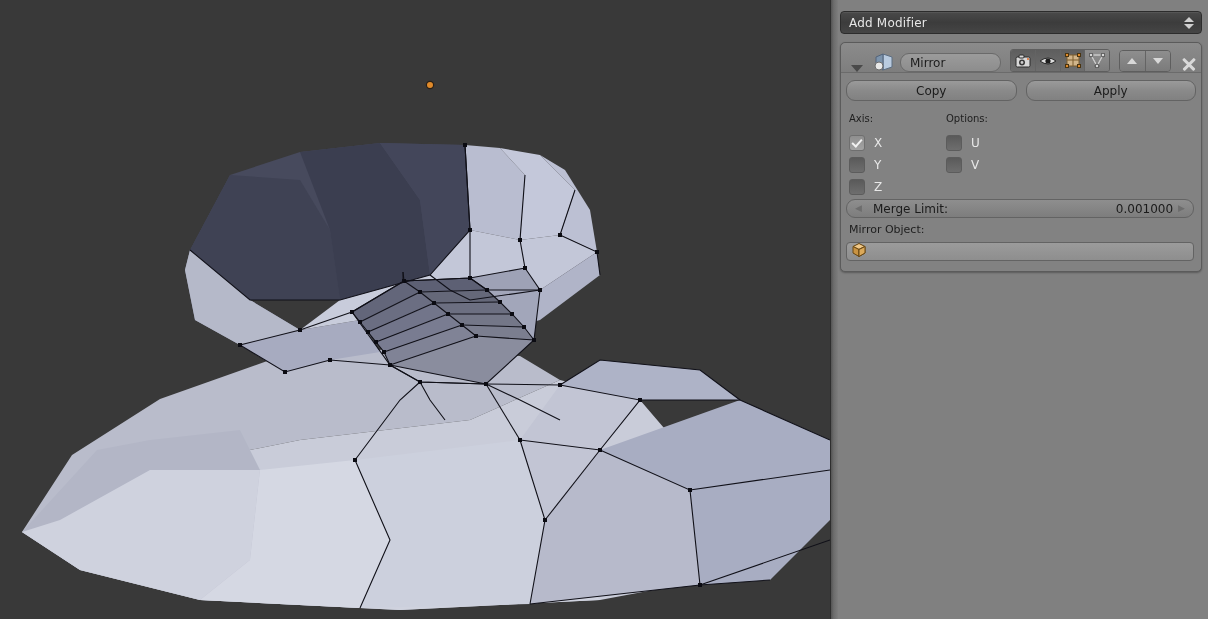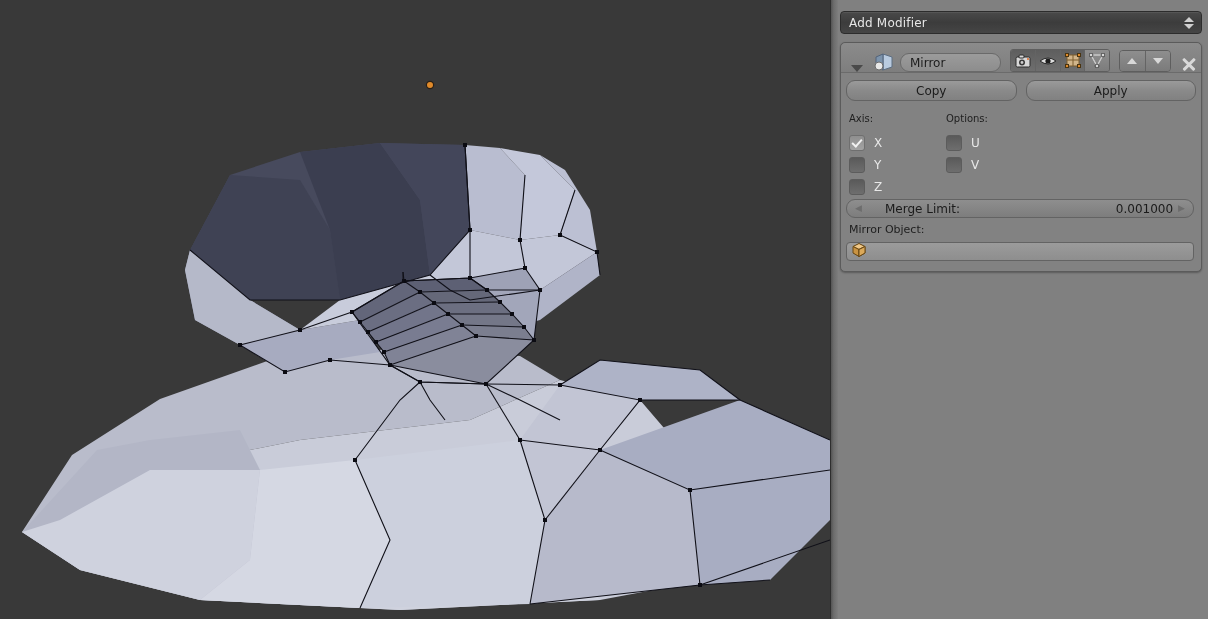--- a/index.html
+++ b/index.html
@@ -272,21 +272,21 @@
     justify-content: space-between;
     padding: 0 8px;
     box-sizing: border-box;
     cursor: ew-resize;
   }
   .sl-left, .sl-right {
     color: #6d6d6d;
     font-size: 9px;
     line-height: 1;
   }
-  .sl-name { color: #1b1b1b; font-size: 12px; margin-left: 23px; }
+  .sl-name { color: #1b1b1b; font-size: 12px; margin-left: 11px; }
   .sl-val  { color: #1b1b1b; font-size: 12px; margin-right: 5px; }
   .sl-mid  { flex: 1; display: flex; justify-content: space-between; align-items: center; }
 
   
   .mo-label {
     position: absolute;
     left: 8px; top: 180px;
     color: #1e1e1e;
     font-size: 11px;
   }

